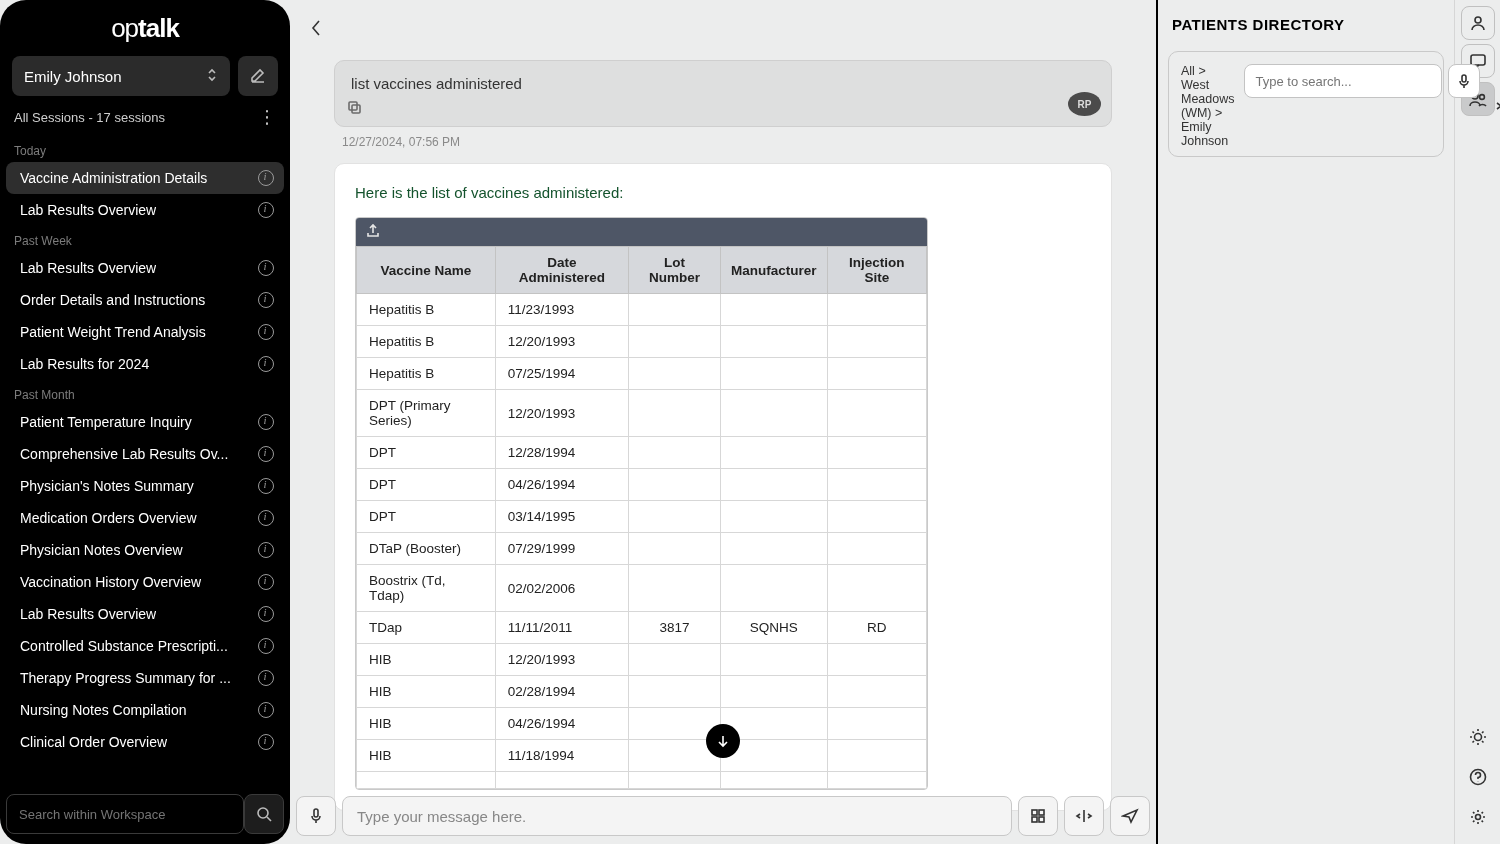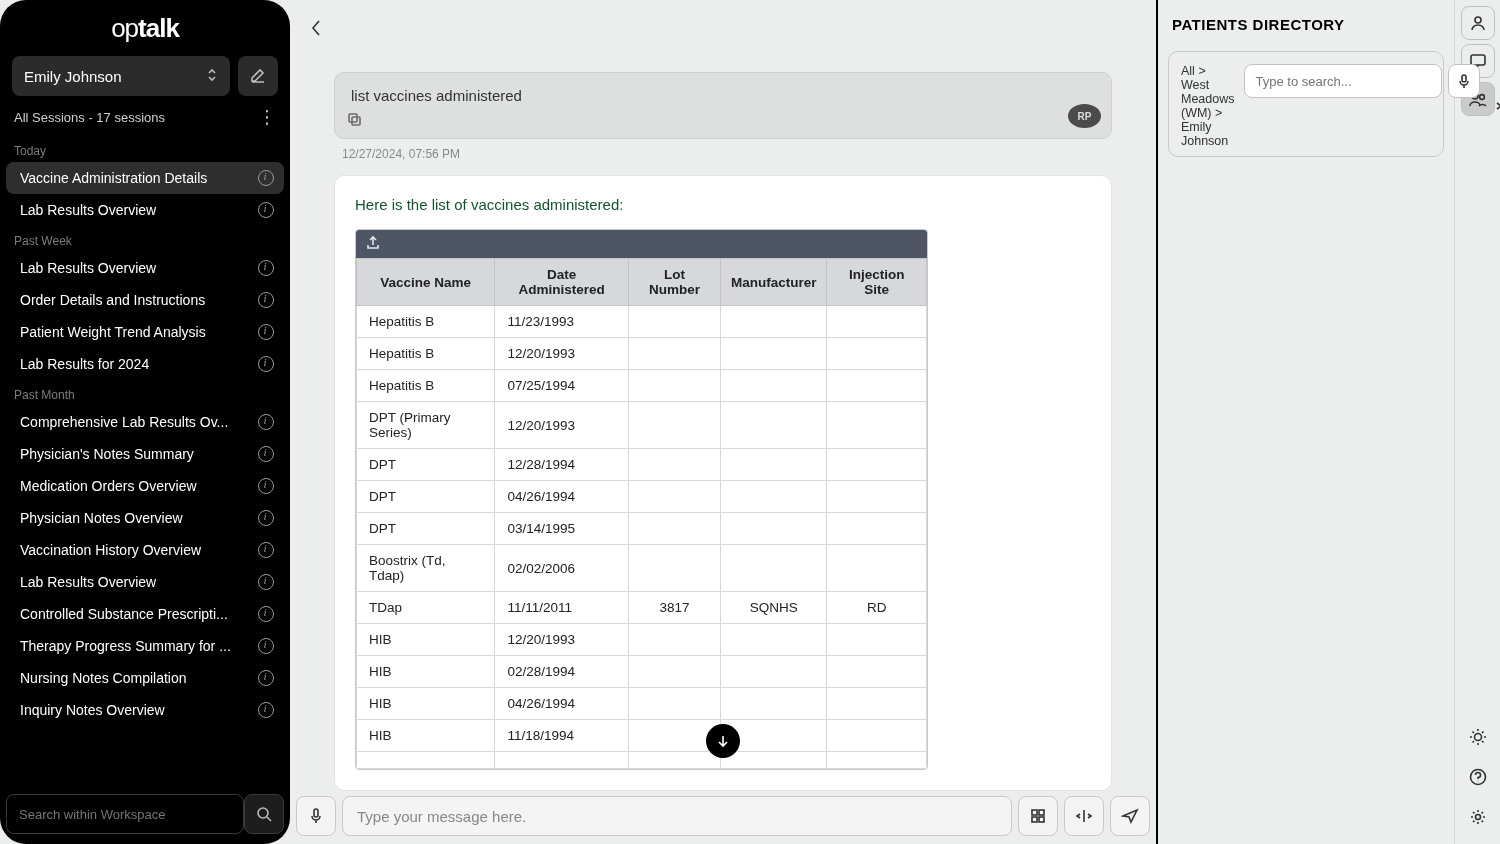--- a/index.html
+++ b/index.html
@@ -25,21 +25,21 @@
 .info-ico::after { content:"i"; position:absolute; top:-1px; left:4.5px; font-size:11px; color:#9a9a9a; font-style:italic; font-family:Georgia,serif; }
 .search-row { display:flex; padding:10px 6px; }
 .search-row input { flex:1; background:#000; border:1px solid #3a3a3a; border-radius:8px; height:40px; padding:0 12px; color:#9a9a9a; font-size:13px; }
 .search-btn { width:40px;height:40px;background:#1d1d1d;border:1px solid #3a3a3a;border-radius:8px;display:flex;align-items:center;justify-content:center; }
 
 
 .main { flex:1; display:flex; flex-direction:column; position:relative; }
 .main-top { height:56px; display:flex; align-items:center; padding-left:14px; }
 .back { width:24px;height:24px;display:flex;align-items:center;justify-content:center;cursor:pointer; }
 .chat { flex:1; overflow-y:auto; padding:0 44px 20px; }
-.user-bubble { background:#dedfdf; border:1px solid #cfcfcf; border-radius:10px; padding:14px 16px 10px; position:relative; margin-top:16px; }
+.user-bubble { background:#dedfdf; border:1px solid #cfcfcf; border-radius:10px; padding:14px 16px 10px; position:relative; margin-top:4px; }
 .user-bubble .txt { font-size:15px; color:#333; }
 .user-bubble .copy { position:absolute; left:12px; bottom:8px; }
 .user-bubble .avatar { position:absolute; right:10px; bottom:10px; width:33px;height:24px;border-radius:50%;background:#4b4b4b;color:#dcdcdc;font-size:10px;display:flex;align-items:center;justify-content:center;font-weight:600; }
 .timestamp { color:#8a8a8a; font-size:12px; margin:8px 0 14px 8px; }
 .assist-bubble { background:#fff; border:1px solid #e2e2e2; border-radius:10px; padding:20px; }
 .assist-bubble .msg { font-size:15px; color:#14532d; margin-bottom:16px; }
 
 .tbl-wrap { border:1px solid #c9c9c9; border-radius:4px; overflow:hidden; width:573px; }
 .tbl-bar { background:#4e5666; height:28px; display:flex; align-items:center; padding-left:10px; }
 table { width:100%; border-collapse:collapse; font-size:13.5px; }
@@ -126,20 +126,24 @@
         <div class="sess-item">
           <span class="title">Patient Weight Trend Analysis</span>
           <span class="info-ico"></span>
         </div>
         <div class="sess-item">
           <span class="title">Lab Results for 2024</span>
           <span class="info-ico"></span>
         </div>
         <div class="group-label">Past Month</div>
         <div class="sess-item">
+          <span class="title">Patient Temperature Inquiry</span>
+          <span class="info-ico"></span>
+        </div>
+        <div class="sess-item">
           <span class="title">Comprehensive Lab Results Ov...</span>
           <span class="info-ico"></span>
         </div>
         <div class="sess-item">
           <span class="title">Physician's Notes Summary</span>
           <span class="info-ico"></span>
         </div>
         <div class="sess-item">
           <span class="title">Medication Orders Overview</span>
           <span class="info-ico"></span>
@@ -162,21 +166,21 @@
         </div>
         <div class="sess-item">
           <span class="title">Therapy Progress Summary for ...</span>
           <span class="info-ico"></span>
         </div>
         <div class="sess-item">
           <span class="title">Nursing Notes Compilation</span>
           <span class="info-ico"></span>
         </div>
         <div class="sess-item">
-          <span class="title">Inquiry Notes Overview</span>
+          <span class="title">Clinical Order Overview</span>
           <span class="info-ico"></span>
         </div>
       </div>
     <div class="search-row">
       <input placeholder="Search within Workspace" style="">
       <div class="search-btn">
         <svg width="16" height="16" class="svg svg-w">
             <circle cx="7" cy="7" r="5"></circle>
             <path d="M11 11 L15 15"></path>
           </svg>
@@ -270,20 +274,27 @@
                   <td class="c"></td>
                 </tr>
                 <tr>
                   <td>DPT</td>
                   <td>03/14/1995</td>
                   <td class="c"></td>
                   <td class="c"></td>
                   <td class="c"></td>
                 </tr>
                 <tr>
+                  <td>DTaP (Booster)</td>
+                  <td>07/29/1999</td>
+                  <td class="c"></td>
+                  <td class="c"></td>
+                  <td class="c"></td>
+                </tr>
+                <tr>
                   <td>Boostrix (Td, Tdap)</td>
                   <td>02/02/2006</td>
                   <td class="c"></td>
                   <td class="c"></td>
                   <td class="c"></td>
                 </tr>
                 <tr>
                   <td>TDap</td>
                   <td>11/11/2011</td>
                   <td class="c">3817</td>

